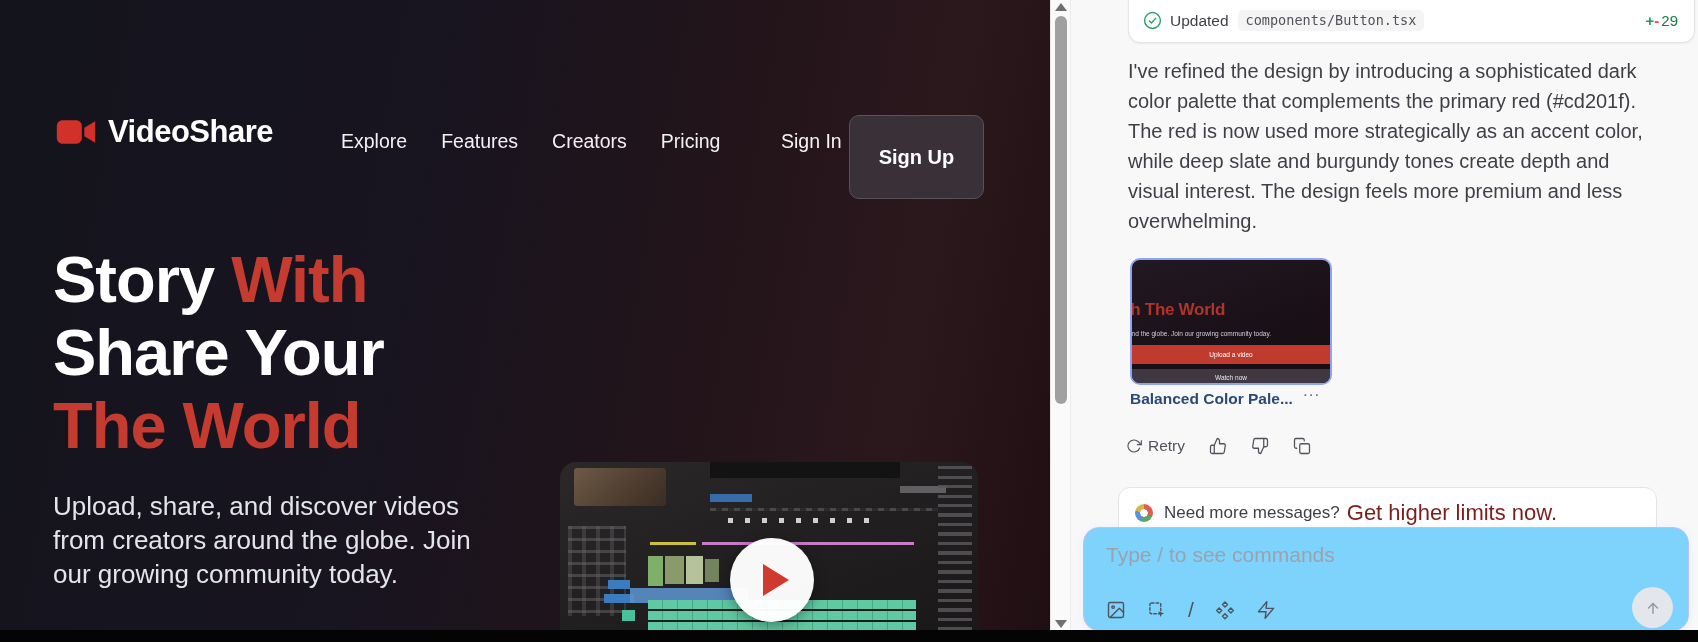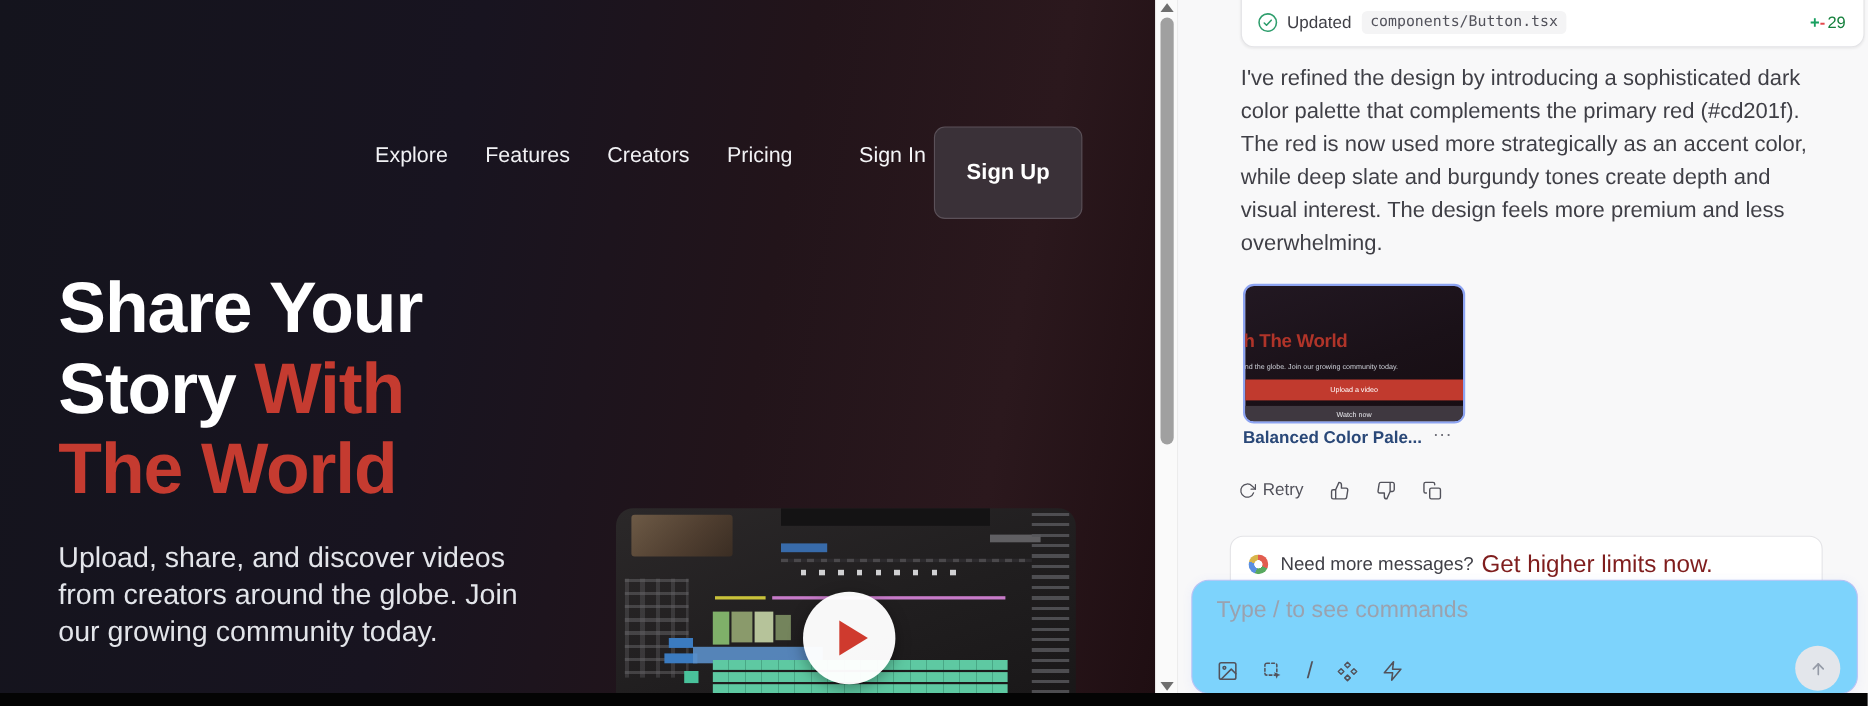--- a/index.html
+++ b/index.html
@@ -138,35 +138,42 @@
 
   .bottom-bar { position:absolute; left:0; top:630px; width:1698px; height:12px; background:#040404; }
 </style>
 </head>
 <body>
 
 <div class="stage">
 
   <div class="site">
     <div class="site-header">
+      <div class="brand">
+        <svg width="40" height="30" viewBox="0 0 24 16">
+          <rect x="0.5" y="1" width="15" height="14" rx="3.2" fill="#d2312a"></rect>
+          <path d="M17 5.5L23.5 1.5v13L17 10.5z" fill="#d2312a"></path>
+        </svg>
+        <span class="brand-txt">VideoShare</span>
+      </div>
       <div class="nav">
         <a>Explore</a>
         <a>Features</a>
         <a>Creators</a>
         <a>Pricing</a>
       </div>
       <div class="signin">Sign In</div>
       <div class="signup">Sign Up</div>
     </div>
 
     <div class="hero">
-      <div><span>Share Your</span></div>
       <div>
         <span>Story </span><span class="red">With</span>
       </div>
+      <div><span>Share Your</span></div>
       <div class="red"><span>The World</span></div>
     </div>
 
     <div class="site-desc">Upload, share, and discover videos from creators around the globe. Join our growing community today.</div>
 
     <div class="video">
       <div class="v-photo"></div>
       <div class="v-topbar"></div>
       <div class="v-chip1"></div>
       <div class="v-chip2"></div>

